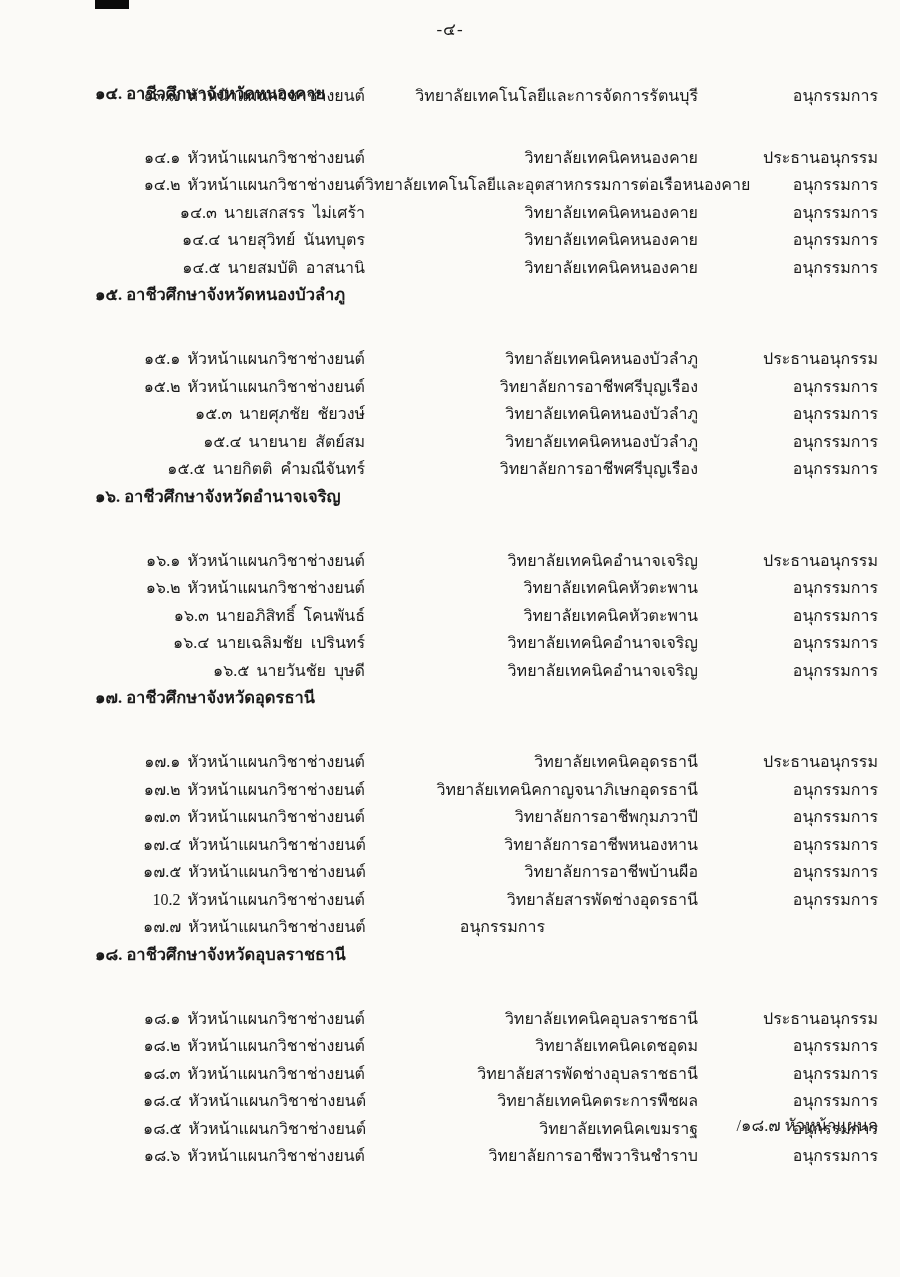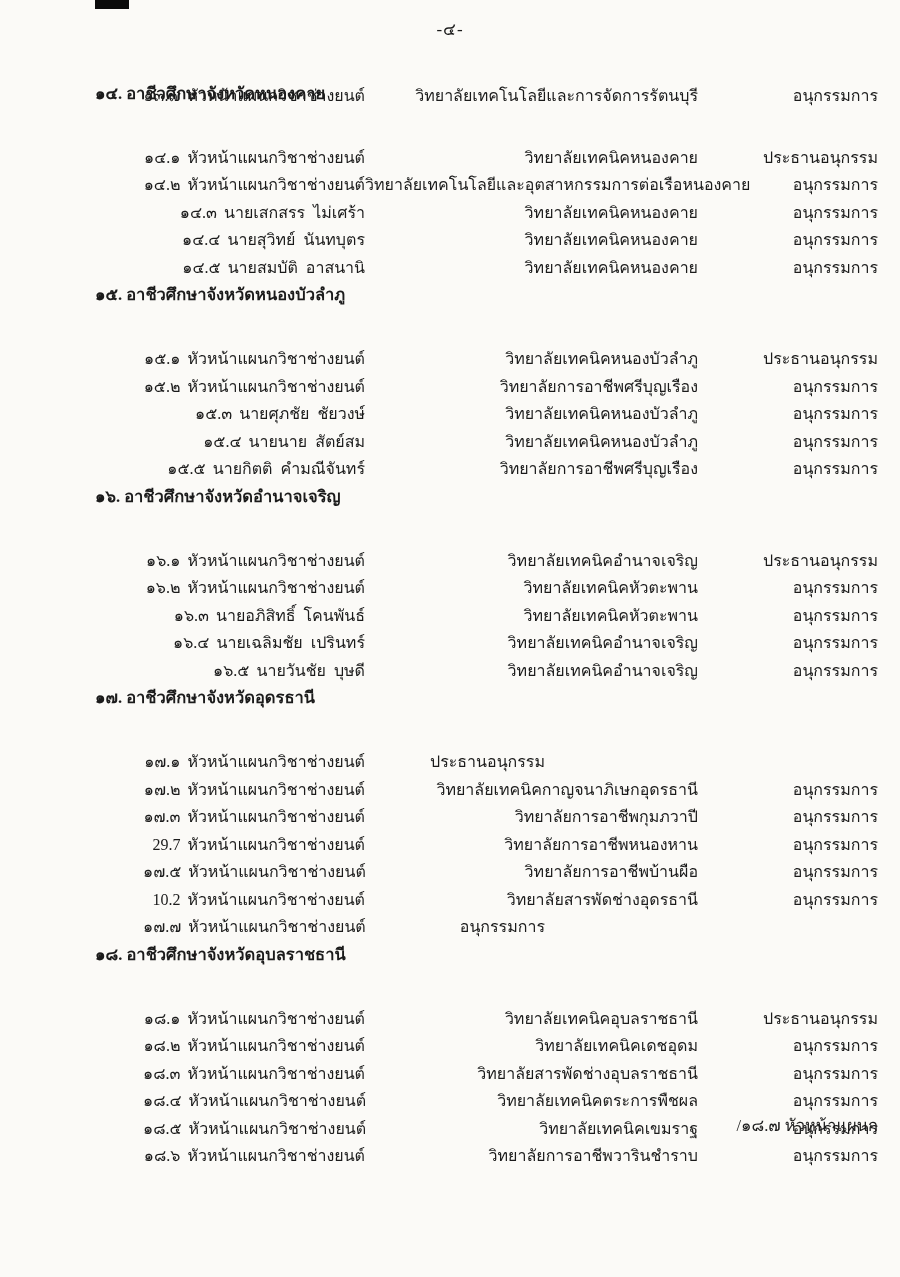--- a/index.html
+++ b/index.html
@@ -179,34 +179,35 @@
           <div class="row">
             <div class="c1"><span class="no">๑๖.๕</span><span>นายวันชัย  บุษดี</span></div>
             <div class="c2">วิทยาลัยเทคนิคอำนาจเจริญ</div>
             <div class="c3">อนุกรรมการ</div>
           </div>
         </section>
         <section class="section">
           <div class="section-heading">๑๗. อาชีวศึกษาจังหวัดอุดรธานี</div>
           <div class="row">
             <div class="c1"><span class="no">๑๗.๑</span><span>หัวหน้าแผนกวิชาช่างยนต์</span></div>
+            <div class="c2">วิทยาลัยเทคนิคอุดรธานี</div>
             <div class="c3">ประธานอนุกรรม</div>
           </div>
           <div class="row">
             <div class="c1"><span class="no">๑๗.๒</span><span>หัวหน้าแผนกวิชาช่างยนต์</span></div>
             <div class="c2">วิทยาลัยเทคนิคกาญจนาภิเษกอุดรธานี</div>
             <div class="c3">อนุกรรมการ</div>
           </div>
           <div class="row">
             <div class="c1"><span class="no">๑๗.๓</span><span>หัวหน้าแผนกวิชาช่างยนต์</span></div>
             <div class="c2">วิทยาลัยการอาชีพกุมภวาปี</div>
             <div class="c3">อนุกรรมการ</div>
           </div>
           <div class="row">
-            <div class="c1"><span class="no">29.7</span><span>หัวหน้าแผนกวิชาช่างยนต์</span></div>
+            <div class="c1"><span class="no">๑๗.๔</span><span>หัวหน้าแผนกวิชาช่างยนต์</span></div>
             <div class="c2">วิทยาลัยการอาชีพหนองหาน</div>
             <div class="c3">อนุกรรมการ</div>
           </div>
           <div class="row">
             <div class="c1"><span class="no">๑๗.๕</span><span>หัวหน้าแผนกวิชาช่างยนต์</span></div>
             <div class="c2">วิทยาลัยการอาชีพบ้านผือ</div>
             <div class="c3">อนุกรรมการ</div>
           </div>
           <div class="row">
             <div class="c1"><span class="no">10.2</span><span>หัวหน้าแผนกวิชาช่างยนต์</span></div>

